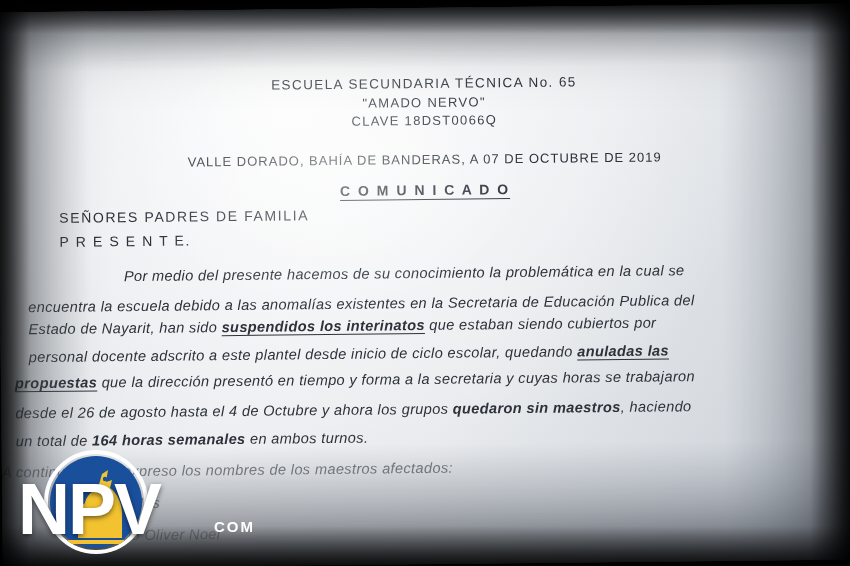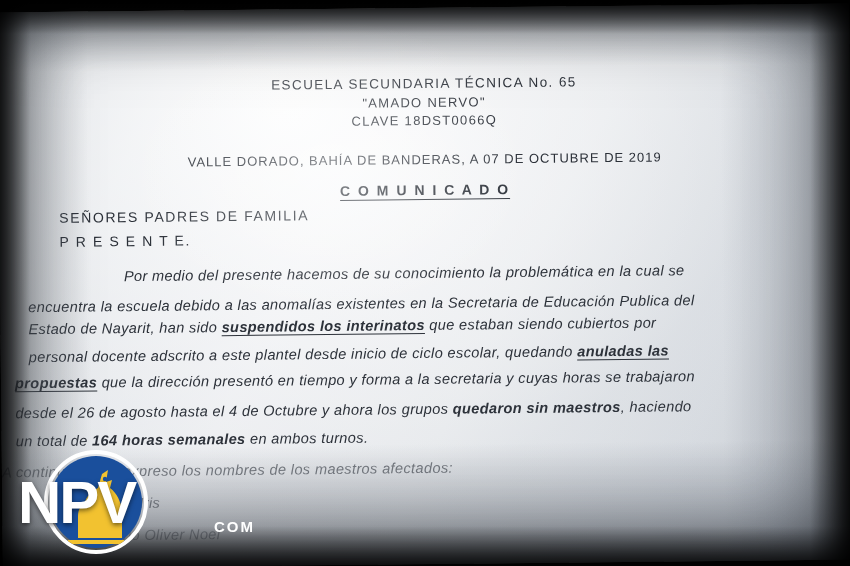--- a/index.html
+++ b/index.html
@@ -172,21 +172,21 @@
   }
   #logo .giraffe {
     position: absolute;
     left: 0; top: 0; right: 0; bottom: 0;
   }
   #logo .npv {
     position: absolute;
     left: 0;
     top: 20px;
     width: 260px;
-    font-size: 60px;
+    font-size: 72px;
     font-weight: 700;
     color: #ffffff;
     letter-spacing: -2px;
     font-family: "Liberation Sans", sans-serif;
     text-shadow: 0 2px 5px rgba(0,0,0,0.55);
   }
   #logo .com {
     position: absolute;
     left: 196px;
     top: 70px;

